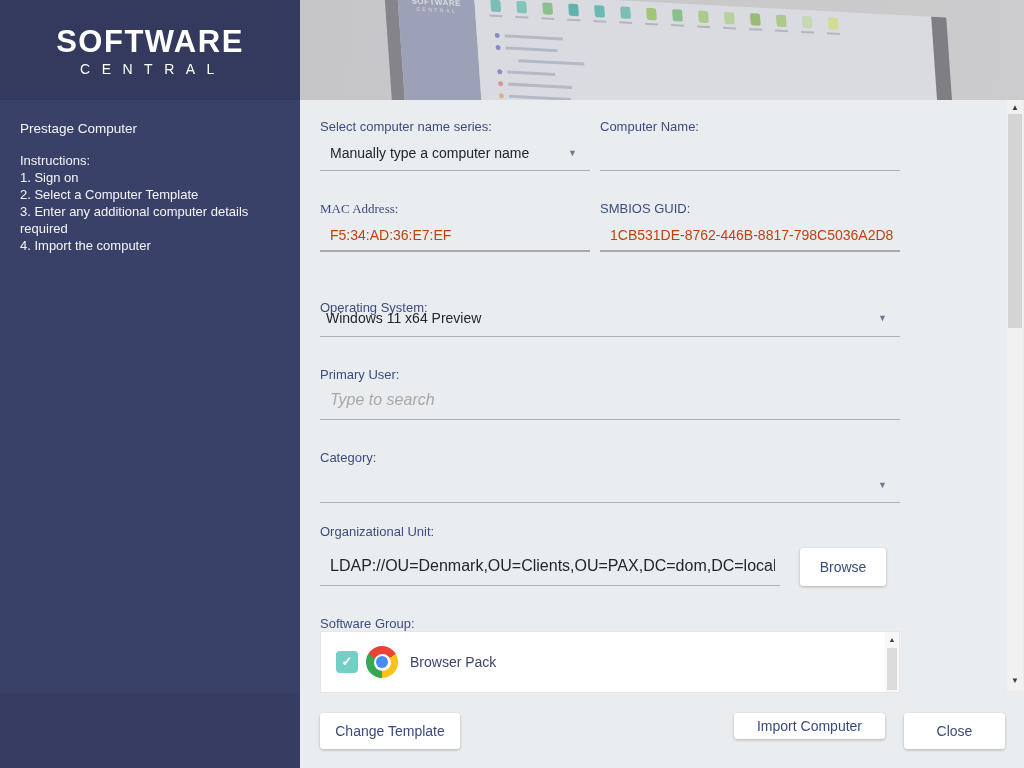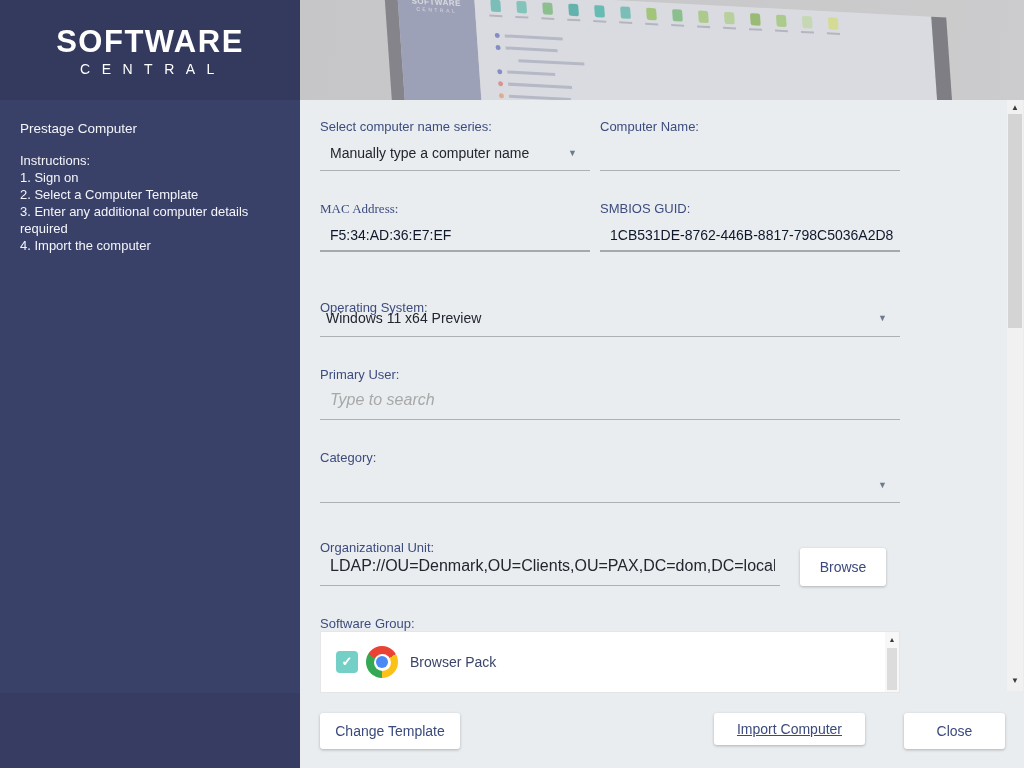--- a/index.html
+++ b/index.html
@@ -45,21 +45,21 @@
   .m-line:nth-child(6) i{background:#ef9a6a;} .m-line:nth-child(6) span{width:62px;}
   .m-line:nth-child(7){margin-top:12px;} .m-line:nth-child(7) i{background:#7986cb;} .m-line:nth-child(7) span{width:72px;}
   .m-line:nth-child(8){margin-left:26px;margin-top:10px;} .m-line:nth-child(8) i{background:transparent;} .m-line:nth-child(8) span{width:56px;}
   .t-edge-r{position:absolute;left:548px;top:0;bottom:0;width:15px;background:#515159;}
   .banner::after{content:"";position:absolute;inset:0;background:rgba(200,200,202,.38);pointer-events:none;}
 
   
   .content{position:absolute;left:300px;top:100px;width:724px;height:668px;background:#E9EDF0;}
   .lbl{position:absolute;font-size:13px;color:#3D4C7E;}
   .val{position:absolute;font-size:14px;color:#23262E;}
-  .muted{color:#0f172a;}
+  .muted{color:#c2410c;}
   .rule{position:absolute;height:0;border-bottom:1px solid #ADB0B4;}
   .rule.thick{border-bottom:2px solid #A8A8A8;}
   .dd-arrow{position:absolute;font-size:9px;color:#6F7A8E;}
   input.line-input{position:absolute;background:transparent;border:none;outline:none;
     font-family:"Liberation Sans",sans-serif;font-size:16px;color:#23262E;padding:0;}
   input.line-input::placeholder{color:#A8A8A8;font-style:italic;}
   input.line-input:disabled{color:#9B9B9B;}
 
   .btn{position:absolute;background:#fff;border:none;border-radius:3px;
     box-shadow:0 1px 3px rgba(0,0,0,.25);color:#3B4A7C;font-size:14px;
@@ -238,40 +238,40 @@
 
   <div class="lbl" style="left:20px;top:267px;">Primary User:</div>
   <input class="line-input" style="left: 30px; top: 291px; width: 560px;" placeholder="Type to search">
   <div class="rule" style="left:20px;top:319px;width:580px;"></div>
 
   <div class="lbl" style="left:20px;top:350px;">Category:</div>
   <div class="val" style="left:26px;top:376px;"></div>
   <div class="dd-arrow" style="left:578px;top:380px;">▼</div>
   <div class="rule" style="left:20px;top:402px;width:580px;"></div>
 
-  <div class="lbl" style="left:20px;top:440px;">Organizational Unit:</div>
+  <div class="lbl" style="left:20px;top:424px;">Organizational Unit:</div>
   <input class="line-input" style="left: 30px; top: 457px; width: 445px;" value="LDAP://OU=Denmark,OU=Clients,OU=PAX,DC=dom,DC=local">
   <div class="rule" style="left:20px;top:485px;width:460px;"></div>
   <button class="btn" style="left:500px;top:448px;width:86px;height:38px;">Browse</button>
 
   <div class="lbl" style="left:20px;top:516px;">Software Group:</div>
   <div class="sg-list">
     <div class="sg-row">
       <span class="sg-check">✓</span>
       <span class="chrome-icon"></span>
       <span class="sg-name">Browser Pack</span>
     </div>
     <div class="sg-scroll">
       <span class="arr">▲</span>
       <div class="sg-thumb"></div>
     </div>
   </div>
 
   <button class="btn" style="left:20px;top:613px;width:140px;height:36px;">Change Template</button>
-  <button class="btn" style="left:414px;top:613px;width:151px;height:32px;text-decoration:underline;">Import Computer</button>
+  <button class="btn" style="left:434px;top:613px;width:151px;height:26px;">Import Computer</button>
   <button class="btn" style="left:604px;top:613px;width:101px;height:36px;">Close</button>
 
   <div class="v-scroll">
     <span class="arr up">▲</span>
     <div class="v-thumb"></div>
     <span class="arr down">▼</span>
   </div>
 </div>
 
 </body></html>

